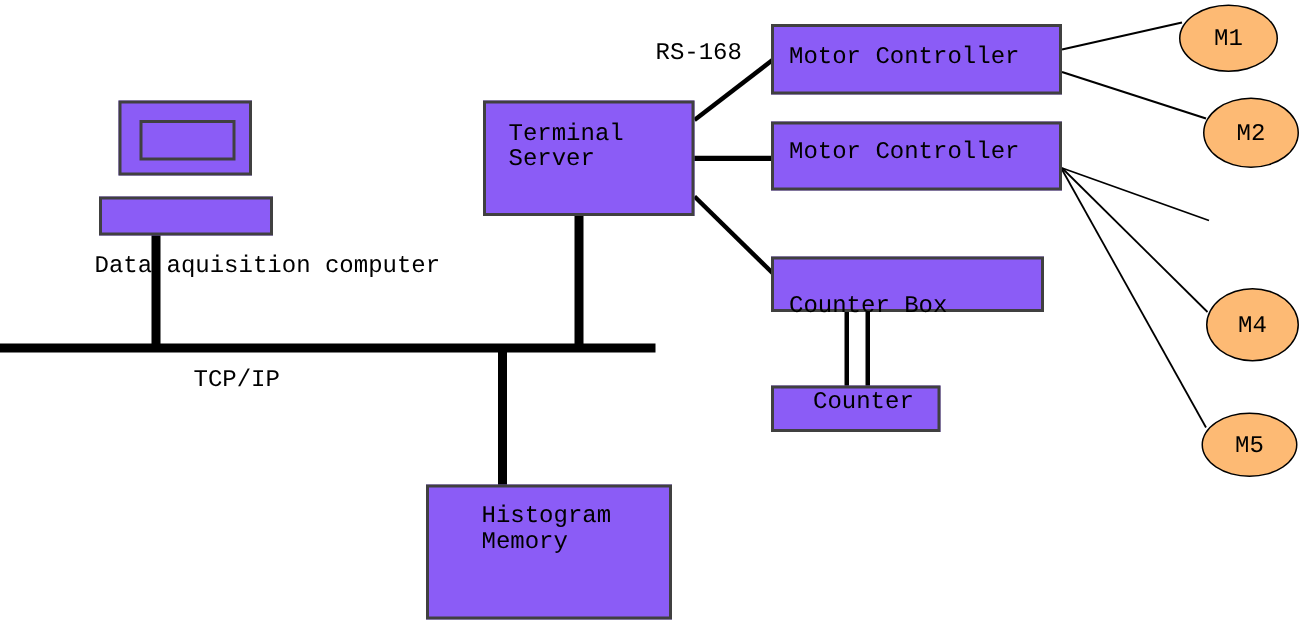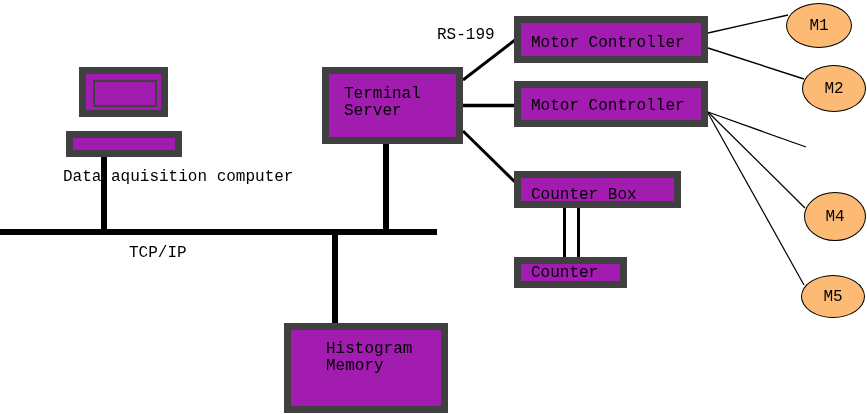--- a/index.html
+++ b/index.html
@@ -20,22 +20,22 @@
   #wires {
     position: absolute;
     left: 0; top: 0;
     width: 867px;
     height: 414px;
     z-index: 1;
   }
   .box {
     position: absolute;
     box-sizing: border-box;
-    background: #a21caf;
-    border: 7px solid #404040;
+    background: #8b5cf6;
+    border: 2px solid #404040;
     z-index: 2;
     line-height: 17px;
     white-space: pre;
   }
   .ellipse {
     position: absolute;
     box-sizing: border-box;
     background: #fdba74;
     border: 1px solid #000000;
     border-radius: 50%;
@@ -52,22 +52,22 @@
     white-space: pre;
   }
   
   #monitor   { left: 79px;  top: 67px;  width: 89px;  height: 50px; }
   #screen    { left: 93px;  top: 80px;  width: 64px;  height: 27px; border-width: 2px; }
   #keyboard  { left: 66px;  top: 131px; width: 116px; height: 26px; }
   
   #terminal-server   { left: 322px; top: 67px;  width: 141px; height: 77px; padding: 12px 0 0 15px; }
   #motor-controller-1{ left: 514px; top: 16px;  width: 194px; height: 47px; padding: 12px 0 0 10px; }
   #motor-controller-2{ left: 514px; top: 81px;  width: 194px; height: 46px; padding: 10px 0 0 10px; }
-  #counter-box       { left: 514px; top: 171px; width: 167px; height: 37px; padding: 9px 0 0 10px; }
-  #counter           { left: 514px; top: 257px; width: 113px; height: 31px; padding: 1px 0 0 10px; }
+  #counter-box       { left: 514px; top: 171px; width: 182px; height: 37px; padding: 23px 0 0 10px; }
+  #counter           { left: 514px; top: 257px; width: 113px; height: 31px; padding: 1px 0 0 26px; }
   #histogram-memory  { left: 284px; top: 323px; width: 164px; height: 90px; padding: 11px 0 0 35px; }
   
   #motor-m1 { left: 786px; top: 3px;   width: 66px; height: 45px; }
   #motor-m2 { left: 802px; top: 65px;  width: 64px; height: 47px; }
   #motor-m3 { left: 804px; top: 131px; width: 62px; height: 46px; }
   #motor-m4 { left: 804px; top: 192px; width: 62px; height: 49px; }
   #motor-m5 { left: 801px; top: 275px; width: 64px; height: 43px; }
   
   #label-computer { left: 63px;  top: 169px; }
   #label-tcpip    { left: 129px; top: 245px; text-align: center; }
@@ -98,21 +98,21 @@
     <line x1="708" y1="112" x2="805" y2="208" stroke="#000" stroke-width="1.2"></line>
     <line x1="708" y1="113" x2="804" y2="285" stroke="#000" stroke-width="1.2"></line>
   </svg>
 
   <div class="box" id="monitor"></div>
   <div class="box" id="screen"></div>
   <div class="box" id="keyboard"></div>
   <div class="floating-label" id="label-computer">Data aquisition computer</div>
 
   <div class="floating-label" id="label-tcpip">TCP/IP</div>
-  <div class="floating-label" id="label-rs232">RS-199</div>
+  <div class="floating-label" id="label-rs232">RS-168</div>
 
   <div class="box" id="terminal-server"><span>Terminal</span><br><span>Server</span></div>
 
   <div class="box" id="motor-controller-1"><span>Motor Controller</span></div>
 
   <div class="box" id="motor-controller-2"><span>Motor Controller</span></div>
 
   <div class="box" id="counter-box"><span>Counter Box</span></div>
 
   <div class="box" id="counter"><span>Counter</span></div>

